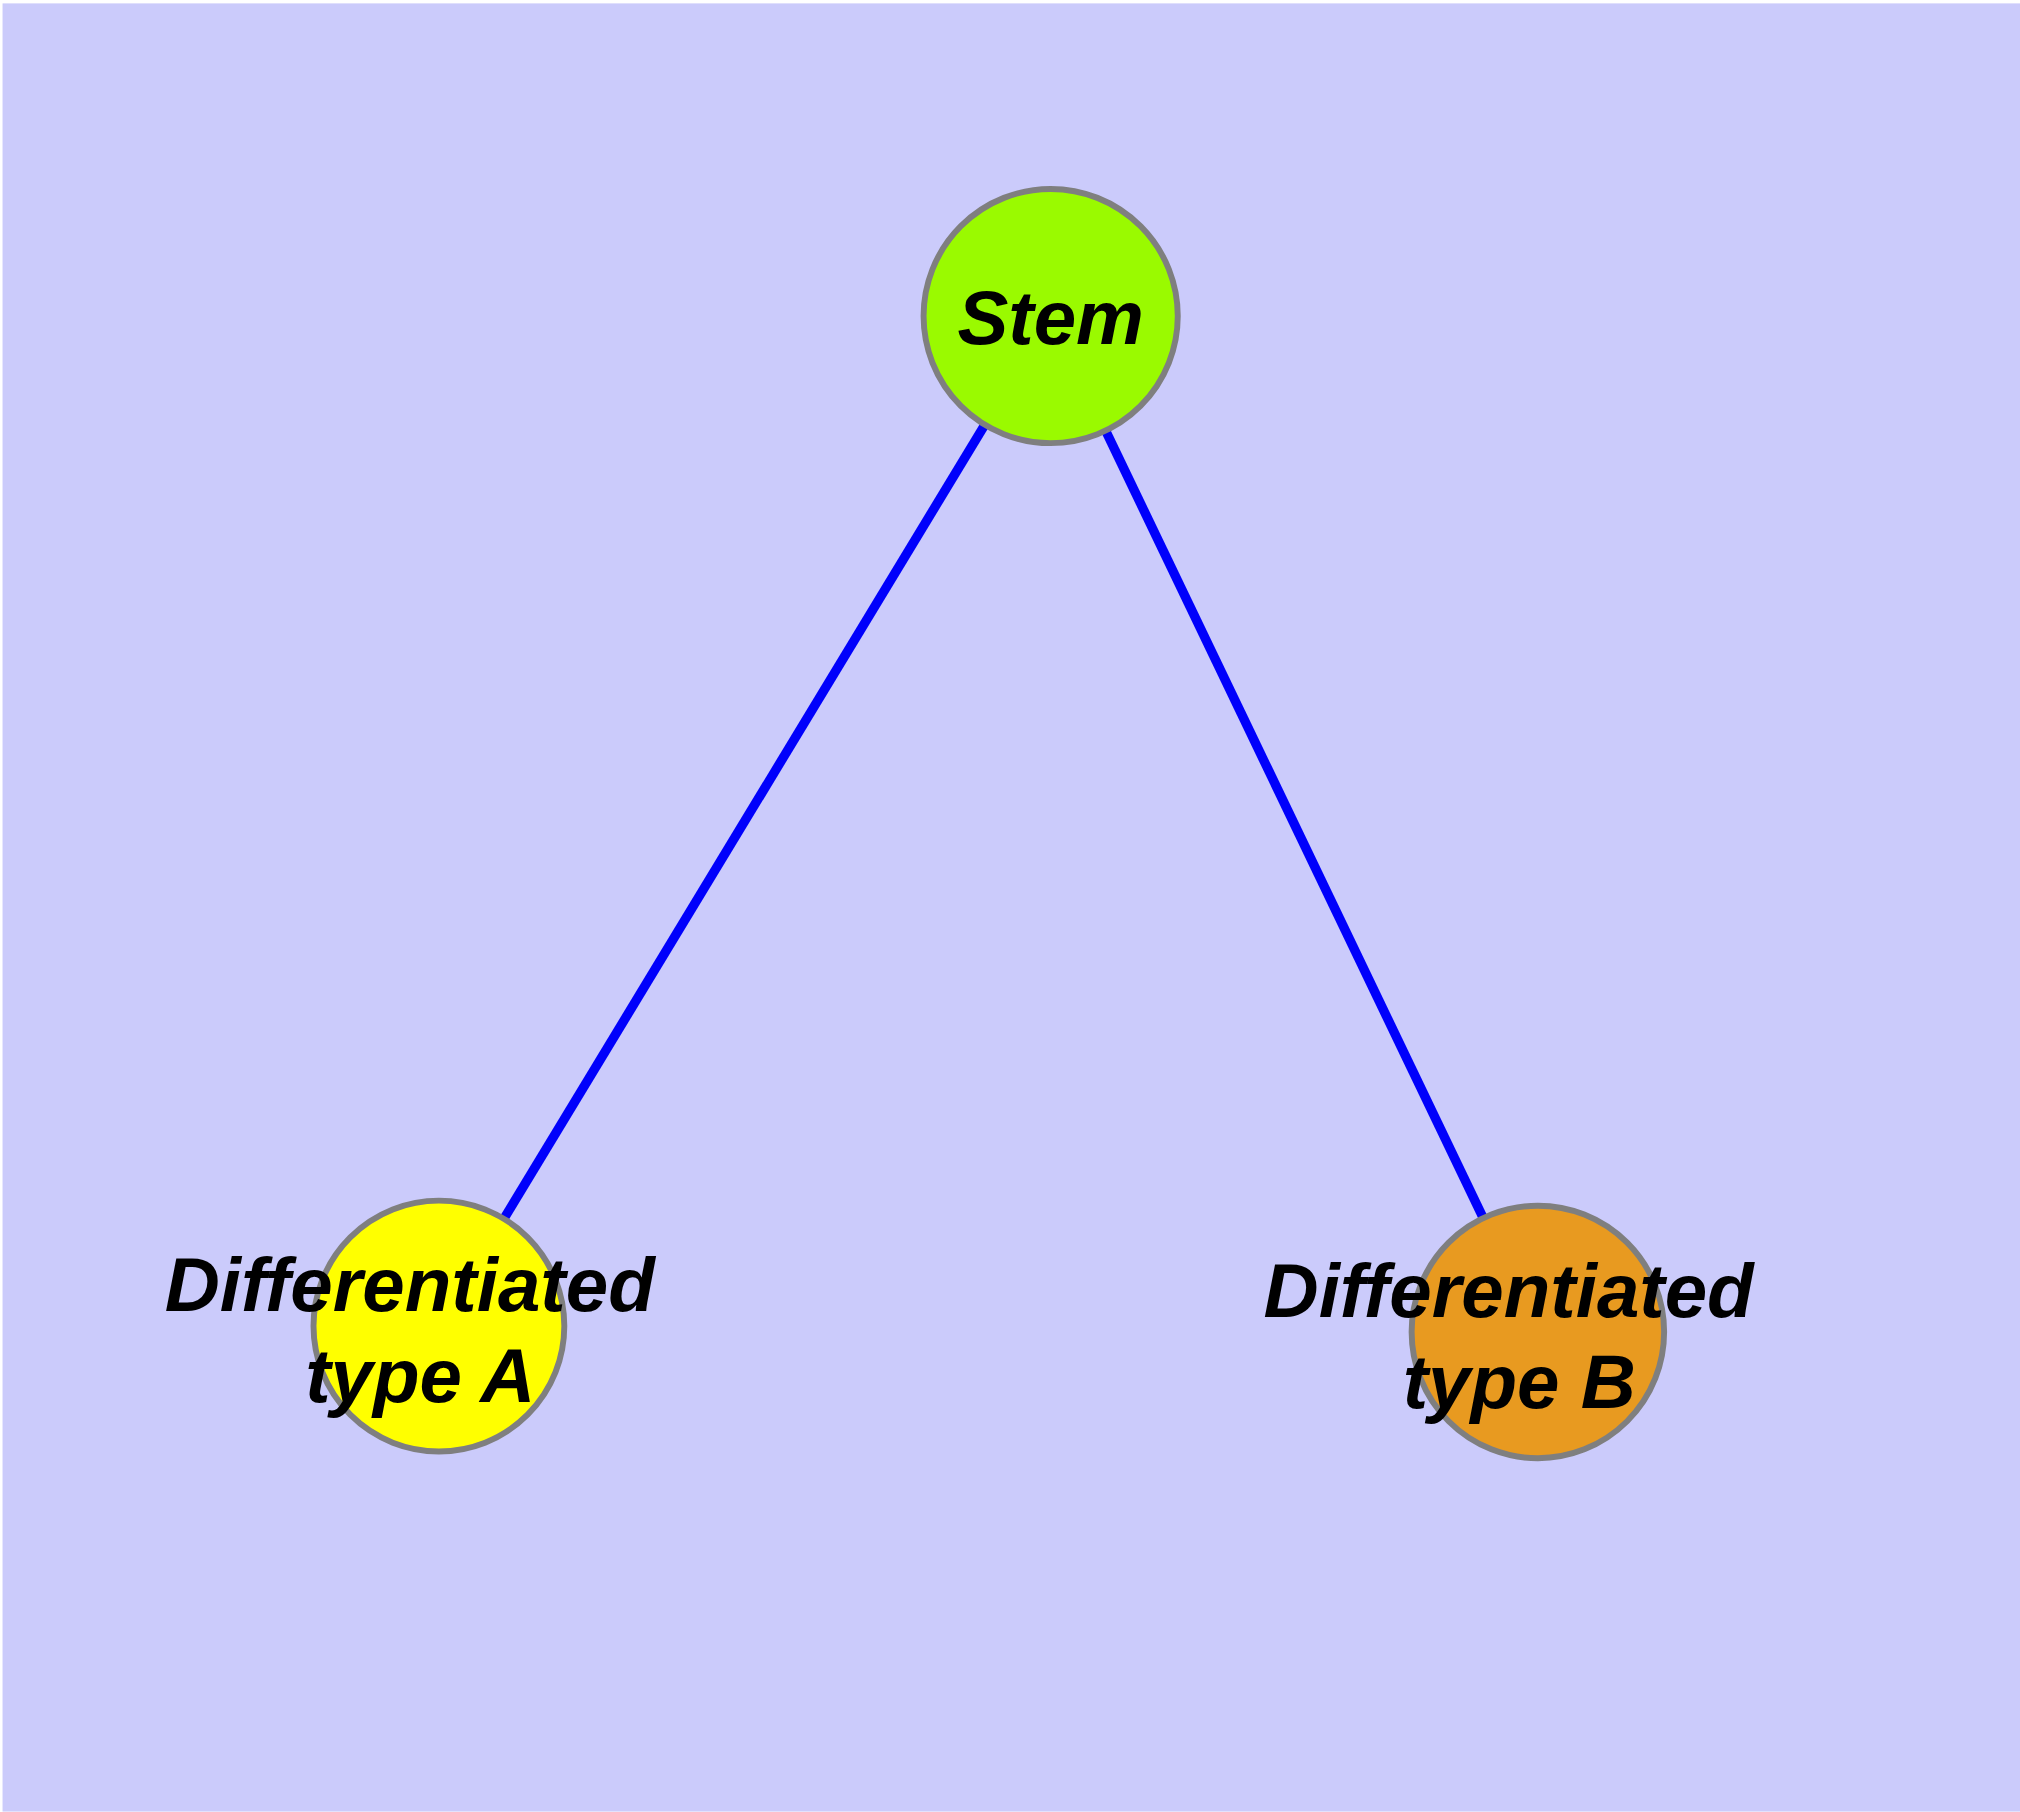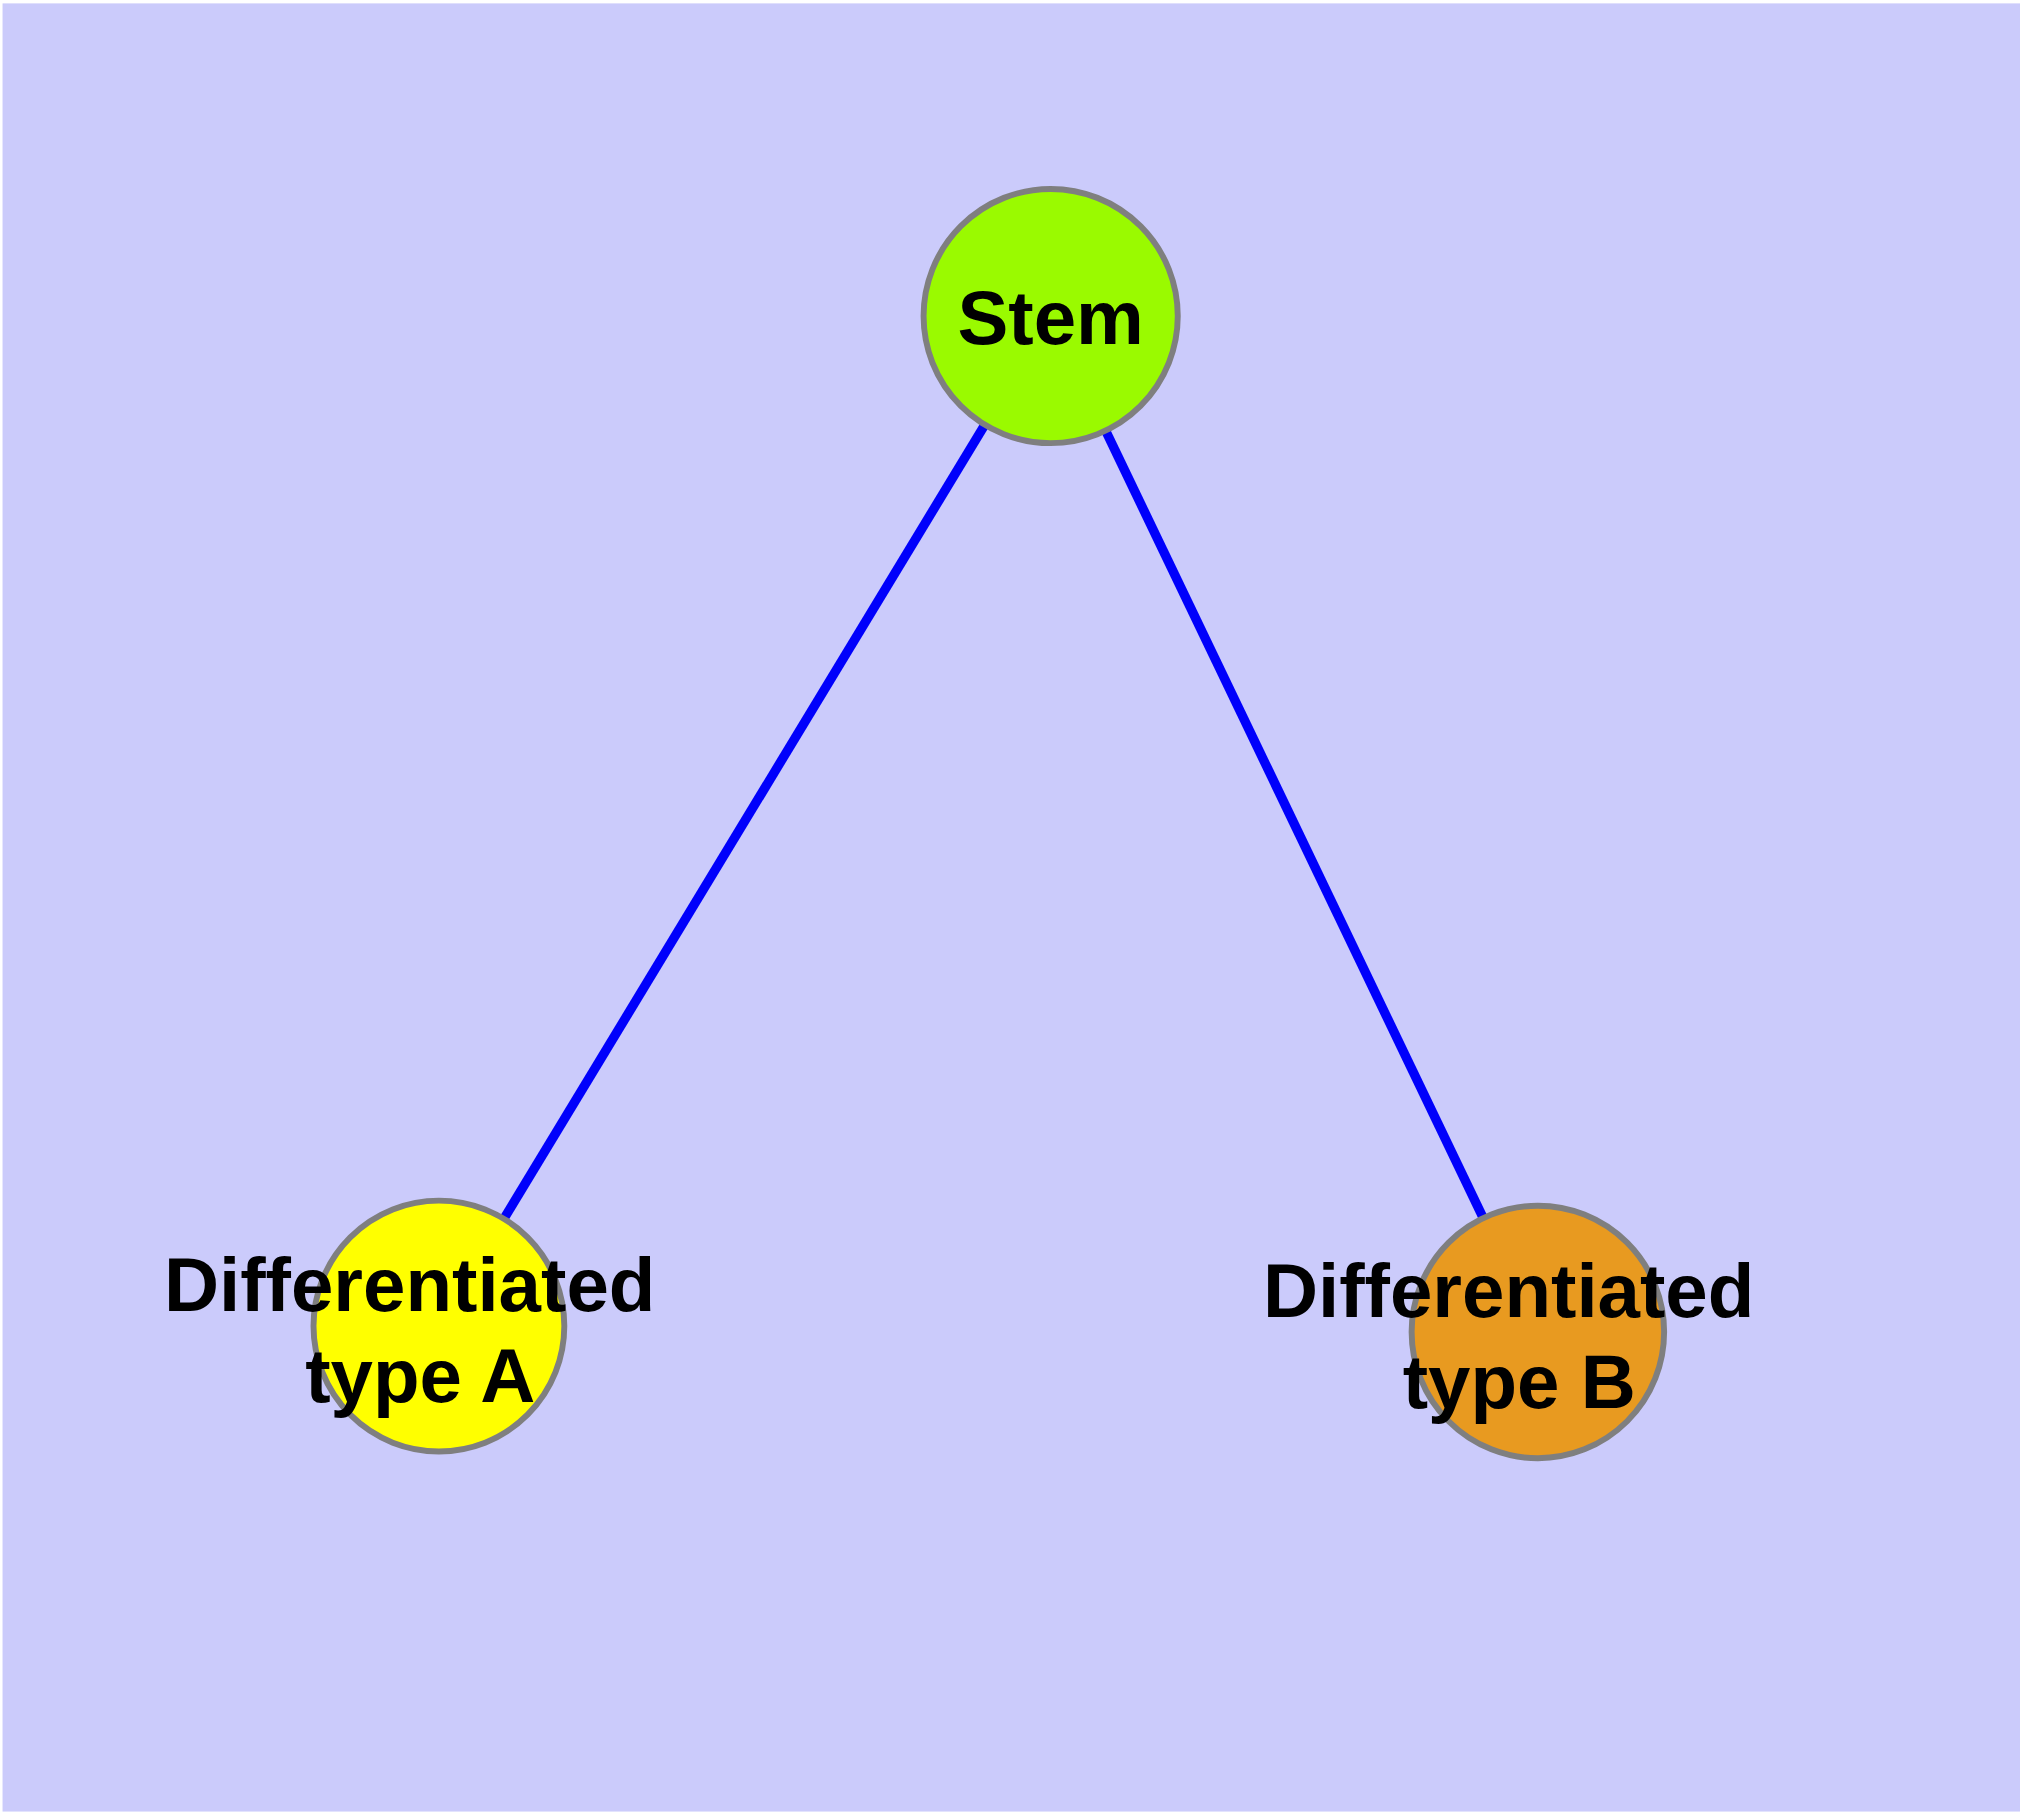--- a/index.html
+++ b/index.html
@@ -7,20 +7,21 @@
     padding: 0;
     background: #ffffff;
     width: 100%;
     height: 100%;
   }
   .canvas-wrap {
     width: 2021px;
     height: 1371px;
     max-width: 100vw;
     position: relative;
+    font-style: italic;
   }
   svg {
     display: block;
     width: 100%;
     height: auto;
   }
   .node-circle {
     stroke-width: 7px;
   }
   .graph-edge {

